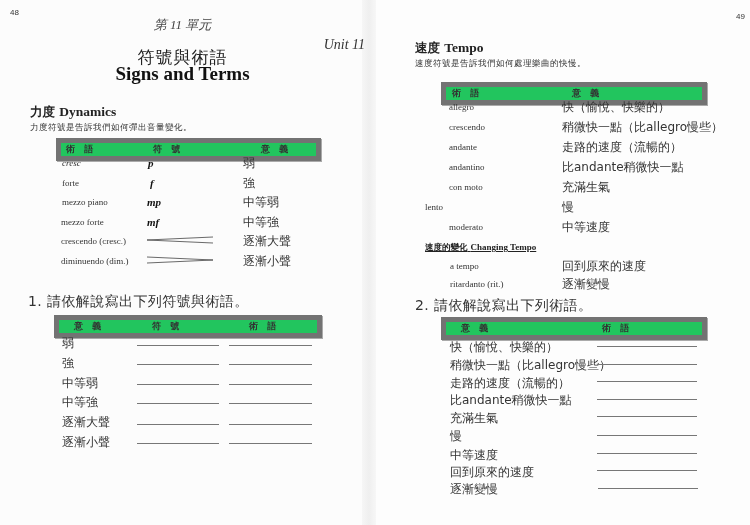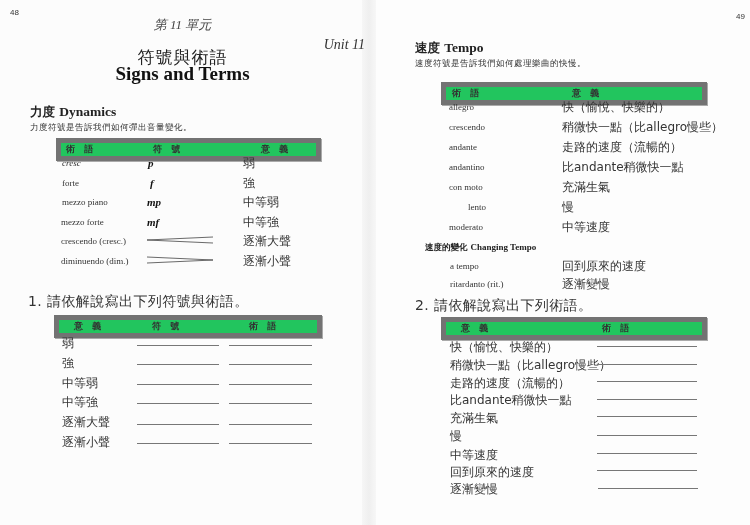--- a/index.html
+++ b/index.html
@@ -27,21 +27,21 @@
     position: absolute; height: 13px; border: 5px solid #737373;
     box-shadow: 1px 1px 0 #aaa; background: #22c55e;
   }
   .hdr-box span { position: absolute; top: 0px; font-size: 9px; font-weight: bold; color: #333; letter-spacing: 3px; line-height: 13px; }
   .row-text { font-family: "Liberation Serif", serif; font-size: 9px; color: #333; line-height: 12px; }
   .row-cn { font-size: 12px; color: #333; line-height: 12px; }
   .sym { font-family: "Liberation Serif", serif; font-style: italic; font-weight: bold; font-size: 11px; color: #111; line-height: 12px; }
   .blank { position: absolute; height: 0; border-top: 1px solid #777; }
   .hairpin { position: absolute; width: 66px; height: 8px; }
   .q { font-size: 14px; color: #333; letter-spacing: 0.4px; }
-  .sub-h { font-size: 8.5px; font-weight: bold; color: #222; }
+  .sub-h { font-size: 8.5px; font-weight: bold; color: #222; text-decoration: underline; }
   .sub-h .en { font-family: "Liberation Serif", serif; font-size: 9px; }
 </style>
 </head>
 <body>
 
 <div class="page page-left"></div>
 <div class="page page-right"></div>
 <div class="gutter"></div>
 
 <div class="abs pagenum" style="left:10px;top:8px;">48</div>
@@ -171,21 +171,21 @@
   </div>
   <div>
     <div class="abs row-text" style="left:449px;top:161px;">andantino</div>
     <div class="abs row-cn" style="left:562px;top:161px;">比andante稍微快一點</div>
   </div>
   <div>
     <div class="abs row-text" style="left:449px;top:181px;">con moto</div>
     <div class="abs row-cn" style="left:562px;top:181px;">充滿生氣</div>
   </div>
   <div>
-    <div class="abs row-text" style="left:468px;top:201px;text-align:center;">lento</div>
+    <div class="abs row-text" style="left:425px;top:201px;text-align:center;">lento</div>
     <div class="abs row-cn" style="left:562px;top:201px;">慢</div>
   </div>
   <div>
     <div class="abs row-text" style="left:449px;top:221px;">moderato</div>
     <div class="abs row-cn" style="left:562px;top:221px;">中等速度</div>
   </div>
 </div>
 
 <div class="abs sub-h" style="left:425px;top:242px;">
   <span>速度的變化</span>

